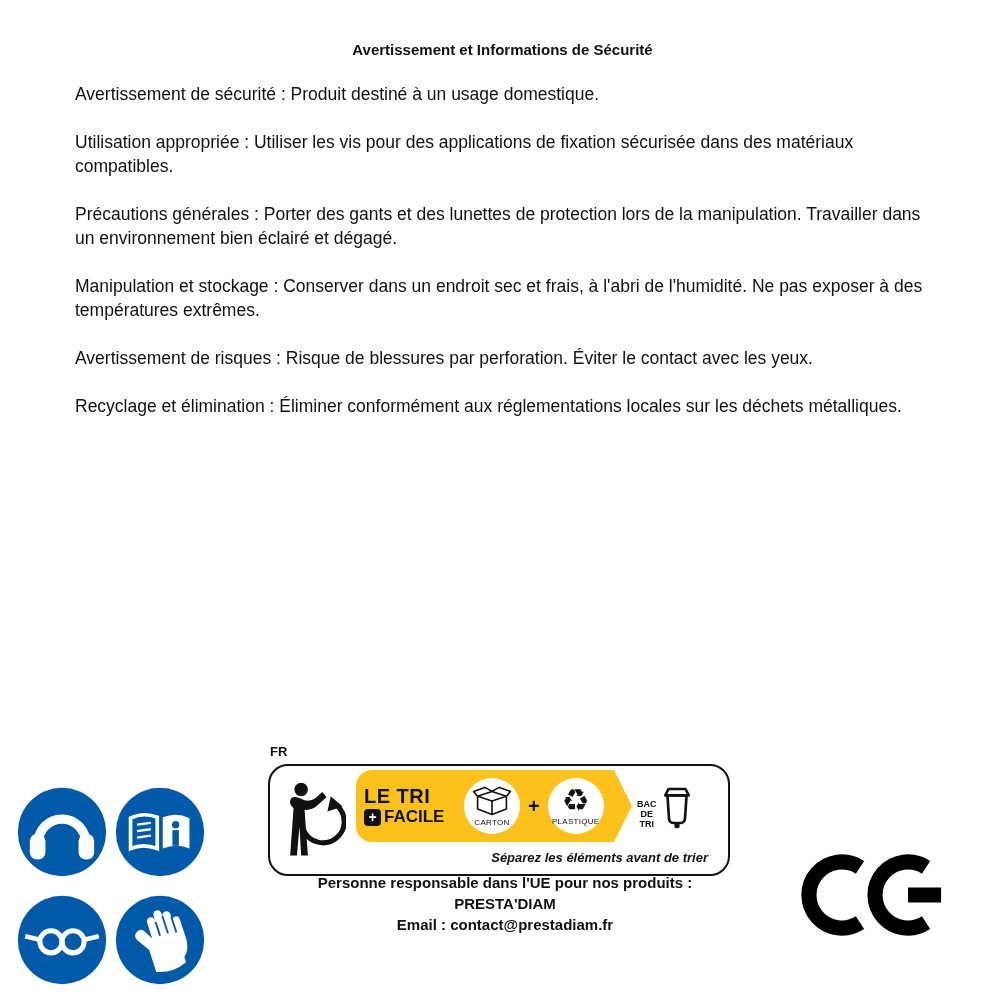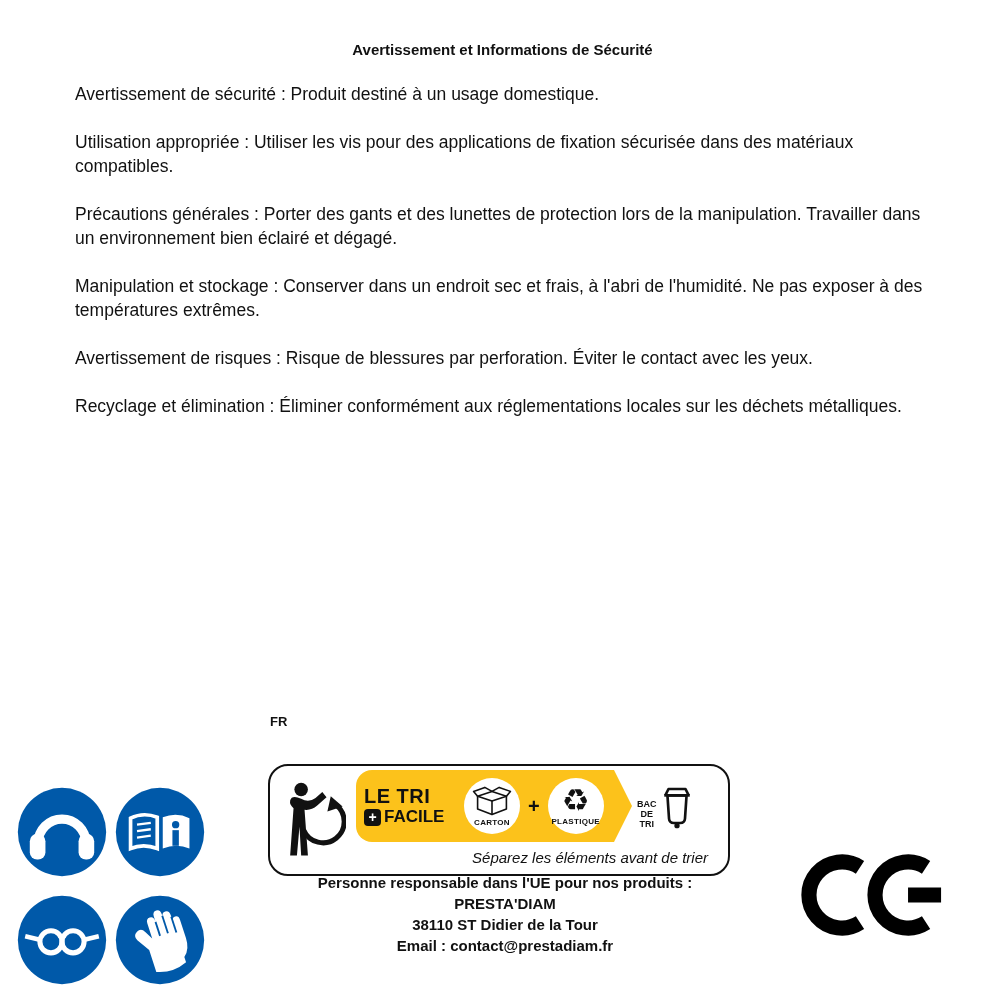--- a/index.html
+++ b/index.html
@@ -9,44 +9,44 @@
          font-size:15px;font-weight:bold;margin-top:13px;}
   .paragraphs{position:absolute;left:75px;top:82px;width:872px;font-size:17.5px;line-height:24px;}
   .paragraphs p{margin:0 16px 24px 0;}
   
   .picto{position:absolute;width:92px;height:92px;}
   #picto-ear{left:16px;top:786px;}
   #picto-book{left:114px;top:786px;}
   #picto-goggles{left:16px;top:894px;}
   #picto-gloves{left:114px;top:894px;}
   
-  .fr-label{position:absolute;left:270px;top:714px;font-size:13px;font-weight:bold;}
+  .fr-label{position:absolute;left:270px;top:744px;font-size:13px;font-weight:bold;}
   .banner{position:absolute;left:268px;top:764px;width:462px;height:112px;background:#fff;
           border:2.5px solid #111;border-radius:20px;box-sizing:border-box;display:flex;}
   .triman-zone{width:86px;display:flex;align-items:center;justify-content:center;}
   .banner-right{flex:1;display:flex;flex-direction:column;padding:4px 6px 2px 0;min-width:0;}
   .band-row{display:flex;align-items:center;height:72px;}
   .yellow-band{display:flex;align-items:center;height:72px;width:258px;background:#fcc21b;
                border-radius:16px 0 0 16px;padding-left:8px;box-sizing:border-box;}
   .band-point{width:0;height:0;border-top:36px solid transparent;border-bottom:36px solid transparent;
               border-left:18px solid #fcc21b;}
   .letri{display:flex;flex-direction:column;justify-content:center;margin-right:4px;width:96px;}
   .letri-l1{font-size:20px;font-weight:800;letter-spacing:.5px;line-height:22px;}
   .letri-l2{display:flex;align-items:center;gap:3px;font-size:17px;font-weight:800;line-height:20px;}
   .plusbox{display:inline-flex;align-items:center;justify-content:center;width:17px;height:17px;
            background:#111;color:#fff;border-radius:4px;font-size:14px;font-weight:bold;}
   .white-circle{width:56px;height:56px;background:#fff;border-radius:50%;display:flex;flex-direction:column;
                 align-items:center;justify-content:center;flex:none;}
-  .circle-label{font-size:8px;font-weight:bold;letter-spacing:.3px;margin-top:1px;}
+  .circle-label{font-size:8px;font-weight:normal;letter-spacing:.3px;margin-top:1px;}
   .band-plus{font-size:20px;font-weight:bold;margin:0 8px;}
   .recycle-glyph{font-size:31px;line-height:30px;color:#111;}
   .bac-block{display:flex;flex-direction:column;align-items:center;justify-content:center;
              font-size:9px;font-weight:800;line-height:10px;margin:16px 3px 0 5px;}
   .tagline{height:30px;display:flex;align-items:center;justify-content:flex-end;padding-right:14px;
-           font-style:italic;font-weight:normal;font-size:15px;}
+           font-style:italic;font-weight:bold;font-size:13px;}
   
   .address{position:absolute;left:280px;top:872px;width:450px;text-align:center;
            font-size:15px;font-weight:bold;line-height:21px;}
   
   .ce{position:absolute;left:800px;top:852px;}
 </style>
 </head>
 <body>
 
 <div class="page">
@@ -163,21 +163,20 @@
         </svg>
       </div>
 
       <div class="tagline">Séparez les éléments avant de trier</div>
     </div>
   </div>
 
   <div class="address">
     <div>Personne responsable dans l'UE pour nos produits :</div>
     <div>PRESTA'DIAM</div>
-    <div>38110 ST Didier de la Tour</div>
     <div>Email : contact@prestadiam.fr</div>
   </div>
 
   <svg class="ce" width="150" height="86" viewBox="0 0 168 96">
     <g fill="none" stroke="#000" stroke-width="17">
       <path d="M67.2 17 A37 37 0 1 0 67.2 79"></path>
       <path d="M141.2 17 A37 37 0 1 0 141.2 79"></path>
       <line x1="121" y1="48" x2="158" y2="48"></line>
     </g>
   </svg>

